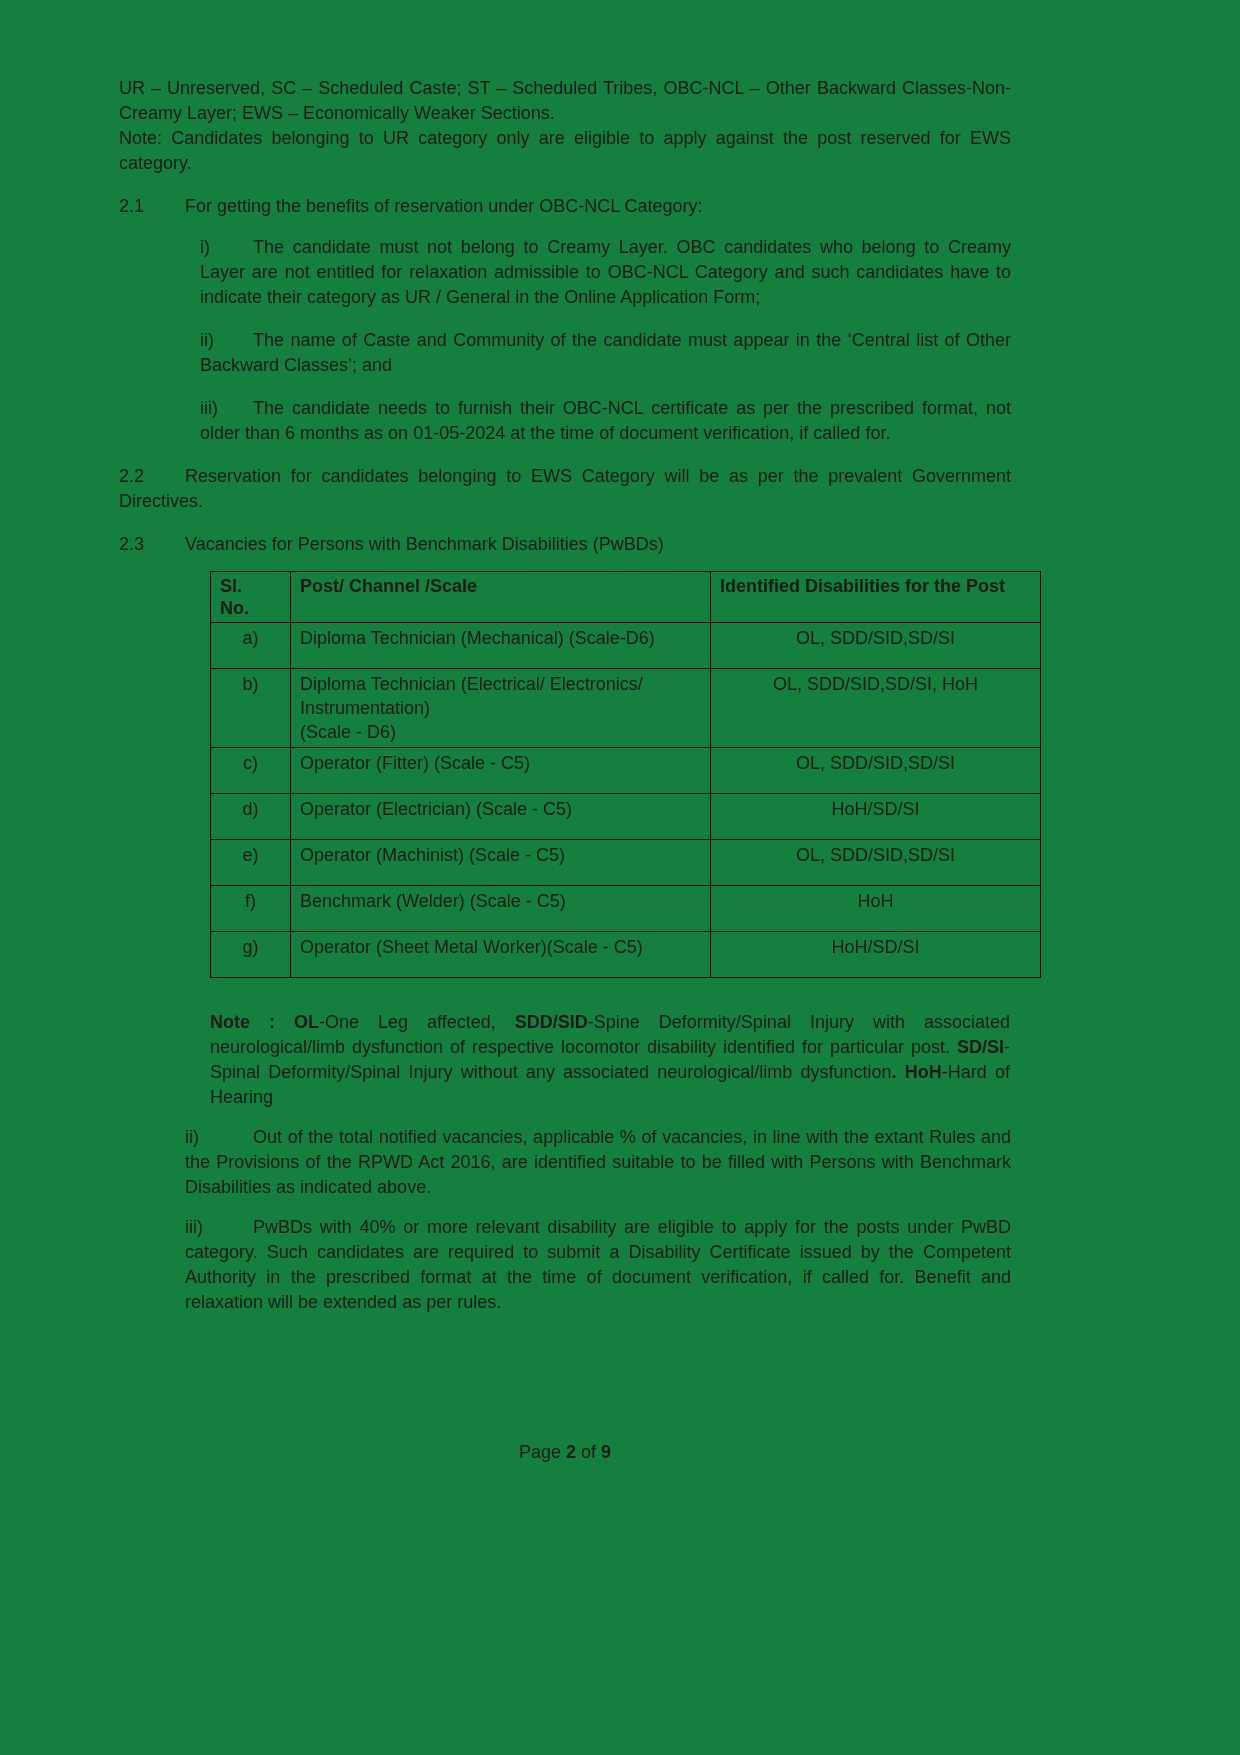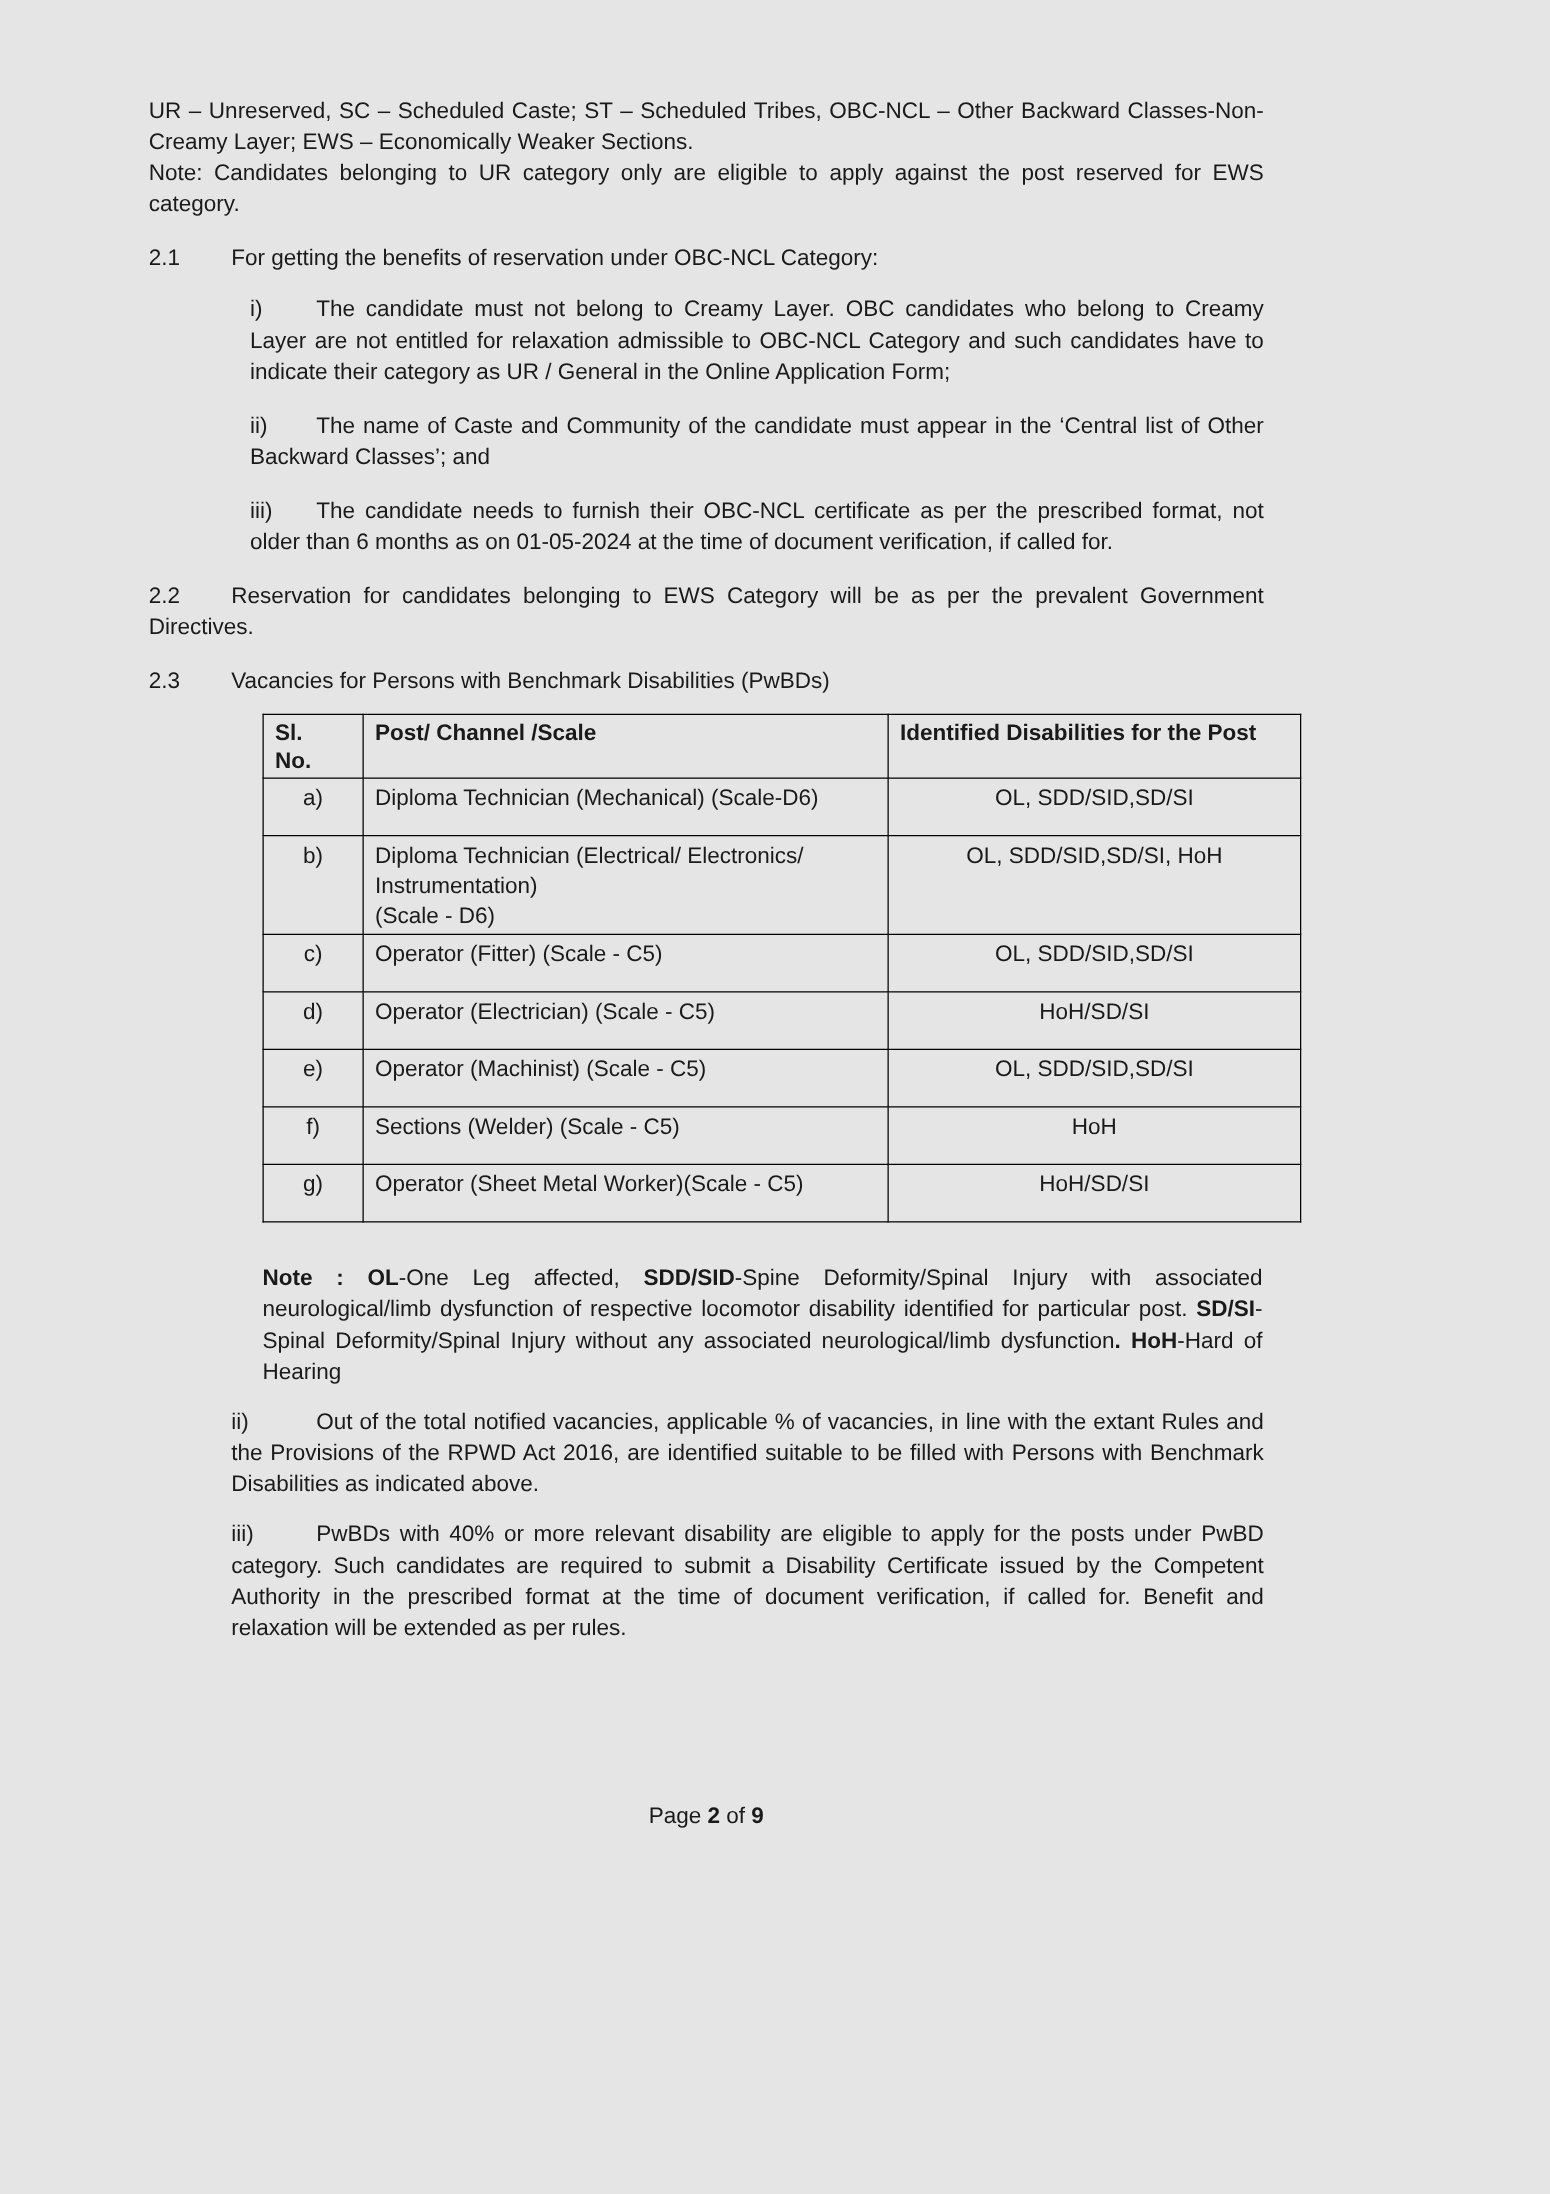--- a/index.html
+++ b/index.html
@@ -4,21 +4,21 @@
 <style>
   * { box-sizing: border-box; }
   html, body { margin: 0; padding: 0; }
   body {
     width: 1240px; height: 1755px;
     background: #ffffff;
     font-family: "Liberation Sans", "DejaVu Sans", sans-serif;
     font-size: 18px; line-height: 25px;
     color: #1a1a1a;
   }
-  .page { position: relative; width: 1240px; height: 1755px; overflow: hidden; background: #e5e5e5; }
+  .page { position: relative; width: 1240px; height: 1755px; overflow: hidden; background: #15803d; }
   .doc { padding-top: 76px; }
   p { margin: 0; }
   .jp { text-align: justify; }
 
   .intro-block { margin: 0 229px 0 119px; }
 
   .sec { margin: 18px 229px 0 119px; text-align: justify; }
   .sec-num { display: inline-block; width: 66px; }
 
   .item { text-align: justify; }
@@ -110,21 +110,21 @@
           <td class="c-post">Operator (Electrician) (Scale - C5)</td>
           <td class="c-dis">HoH/SD/SI</td>
         </tr>
         <tr>
           <td class="c-sl">e)</td>
           <td class="c-post">Operator (Machinist) (Scale - C5)</td>
           <td class="c-dis">OL, SDD/SID,SD/SI</td>
         </tr>
         <tr>
           <td class="c-sl">f)</td>
-          <td class="c-post">Sections (Welder) (Scale - C5)</td>
+          <td class="c-post">Benchmark (Welder) (Scale - C5)</td>
           <td class="c-dis">HoH</td>
         </tr>
         <tr>
           <td class="c-sl">g)</td>
           <td class="c-post">Operator (Sheet Metal Worker)(Scale - C5)</td>
           <td class="c-dis">HoH/SD/SI</td>
         </tr>
       </tbody>
     </table>
 

